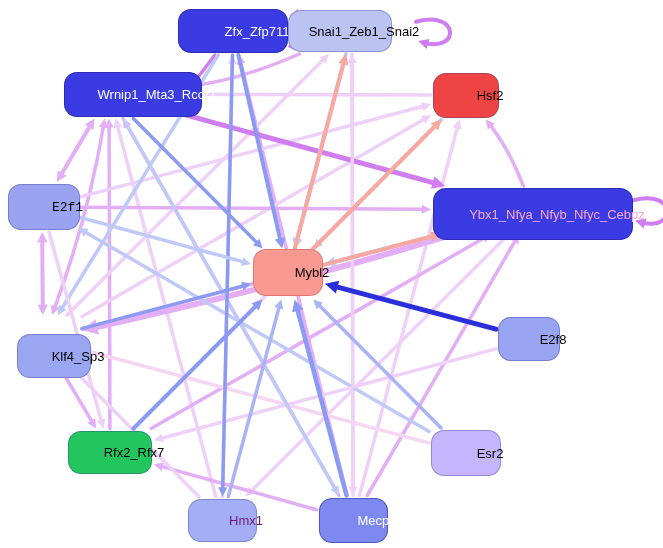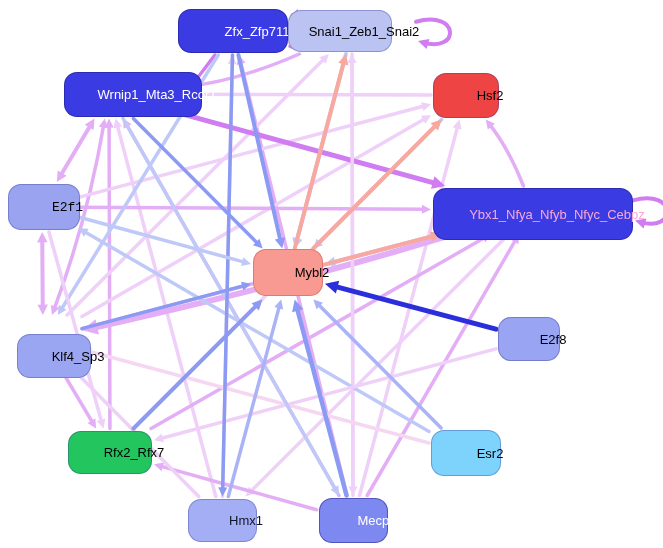--- a/index.html
+++ b/index.html
@@ -278,23 +278,23 @@
       </div>
       <div class="node" style="left: 17px; top: 317px; width: 74px; height: 44px; background: rgb(155, 166, 242); color: rgb(0, 0, 0); margin-top: 17px;">
         <span>Klf4_Sp3</span>
       </div>
       <div class="node" style="left: 498px; top: 317px; width: 62px; height: 44px; background: rgb(153, 164, 243); color: rgb(0, 0, 0);">
         <span>E2f8</span>
       </div>
       <div class="node" style="left: 68px; top: 430.5px; width: 84px; height: 43px; background: #22c55e; color: rgb(0, 0, 0);">
         <span>Rfx2_Rfx7</span>
       </div>
-      <div class="node" style="left: 431px; top: 430px; width: 70px; height: 46px; background: #7dd3fc; color: rgb(0, 0, 0);">
+      <div class="node" style="left: 431px; top: 430px; width: 70px; height: 46px; background: #c4b5fd; color: rgb(0, 0, 0);">
         <span>Esr2</span>
       </div>
-      <div class="node" style="left: 187.5px; top: 498.5px; width: 69px; height: 43px; background: rgb(164, 174, 245); color: #0f172a;">
+      <div class="node" style="left: 187.5px; top: 498.5px; width: 69px; height: 43px; background: rgb(164, 174, 245); color: #701a75;">
         <span>Hmx1</span>
       </div>
       <div class="node" style="left: 318.5px; top: 497.5px; width: 69px; height: 45px; background: rgb(125, 136, 240); color: rgb(255, 255, 255); border-color: rgba(25, 25, 120, 0.45); text-align: center;">
         <span>Mecp2</span>
       </div>
     </div>
 </div>
 
 </body></html>

